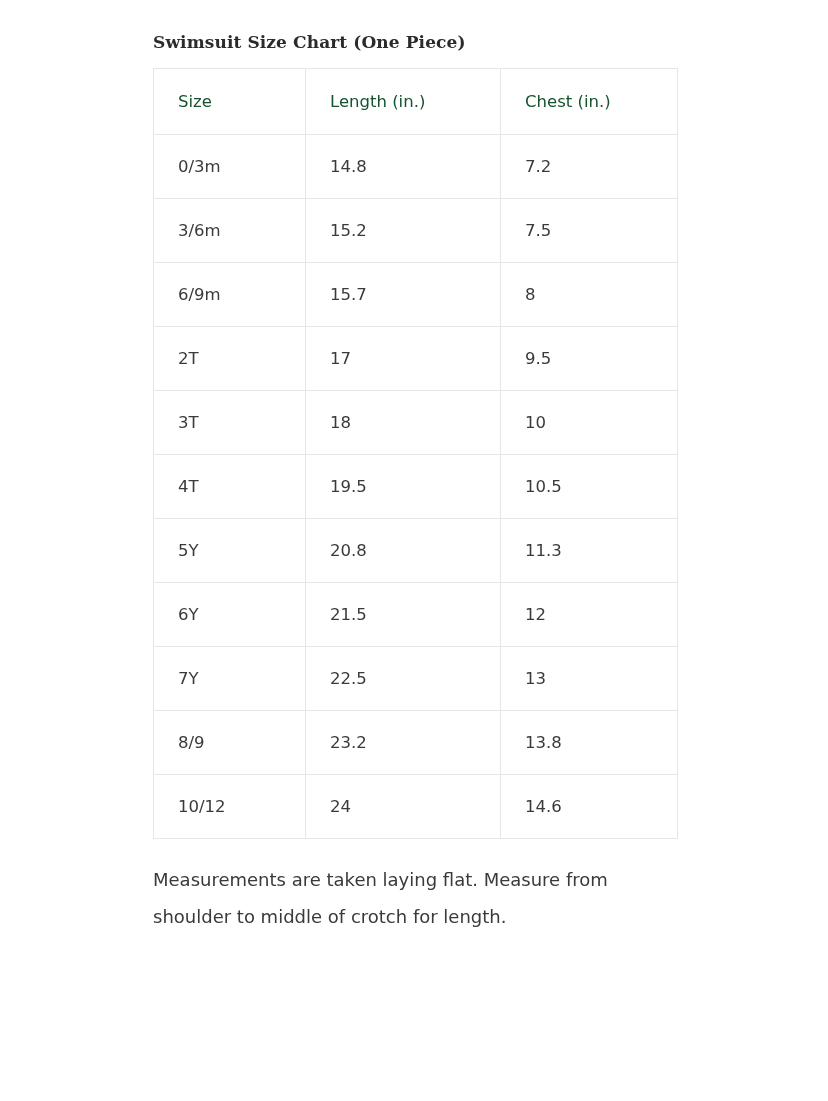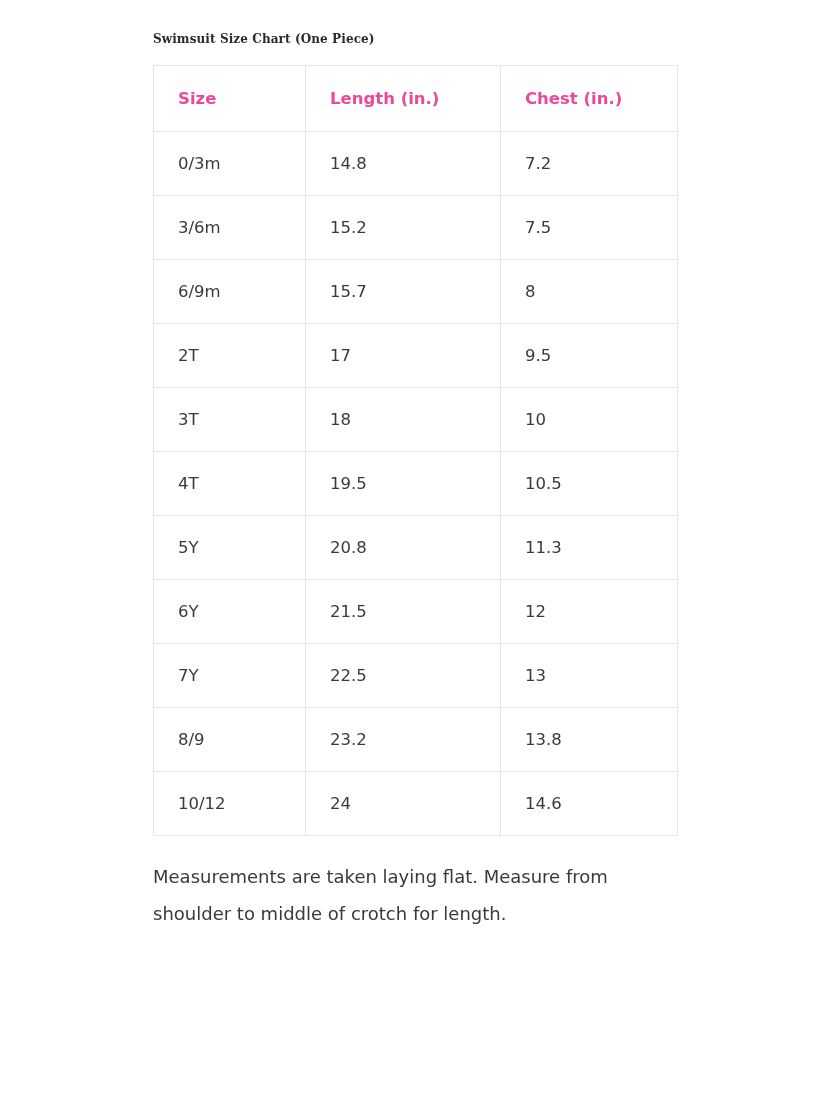--- a/index.html
+++ b/index.html
@@ -25,21 +25,21 @@
     position: absolute;
     left: 153px;
     top: 0;
     width: 524px;
   }
 
   
   .chart-title {
     font-family: "DejaVu Serif", "Liberation Serif", serif;
     font-weight: bold;
-    font-size: 12px;
+    font-size: 17px;
     line-height: 22px;
     color: #2b2b2b;
     letter-spacing: 0.1px;
     padding-top: 20px;
     padding-bottom: 0;
     white-space: nowrap;
   }
 
   
   .size-table {
@@ -60,22 +60,22 @@
     vertical-align: middle;
     height: 64px;
     padding: 0 0 0 24px;
     color: #3a3a3a;
     font-size: 16.5px;
     line-height: 20px;
     font-weight: normal;
     box-sizing: border-box;
   }
   .size-table th {
-    font-weight: bold;
-    color: #ec4899;
+    font-weight: normal;
+    color: #14532d;
     height: 66px;
   }
 
   
   .footnote {
     margin-top: 22px;
     width: 500px;
     font-size: 18px;
     line-height: 37px;
     color: #3a3a3a;

